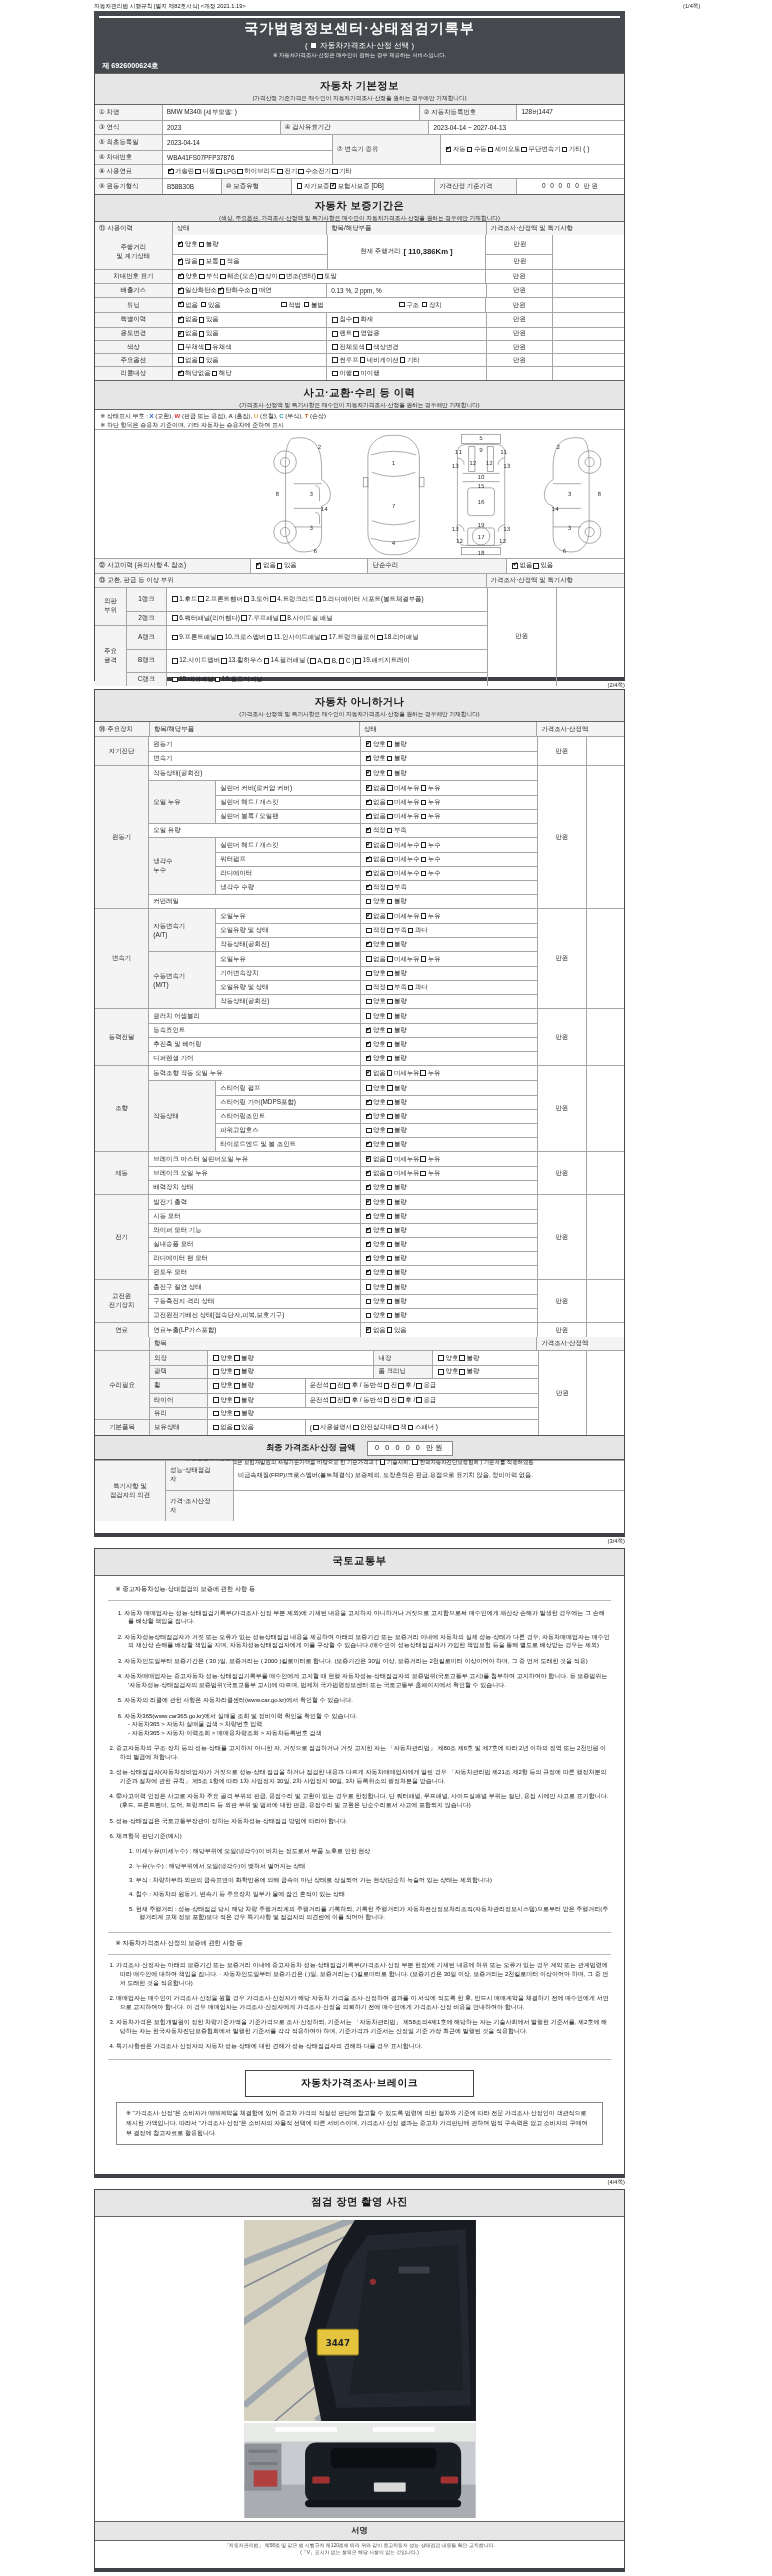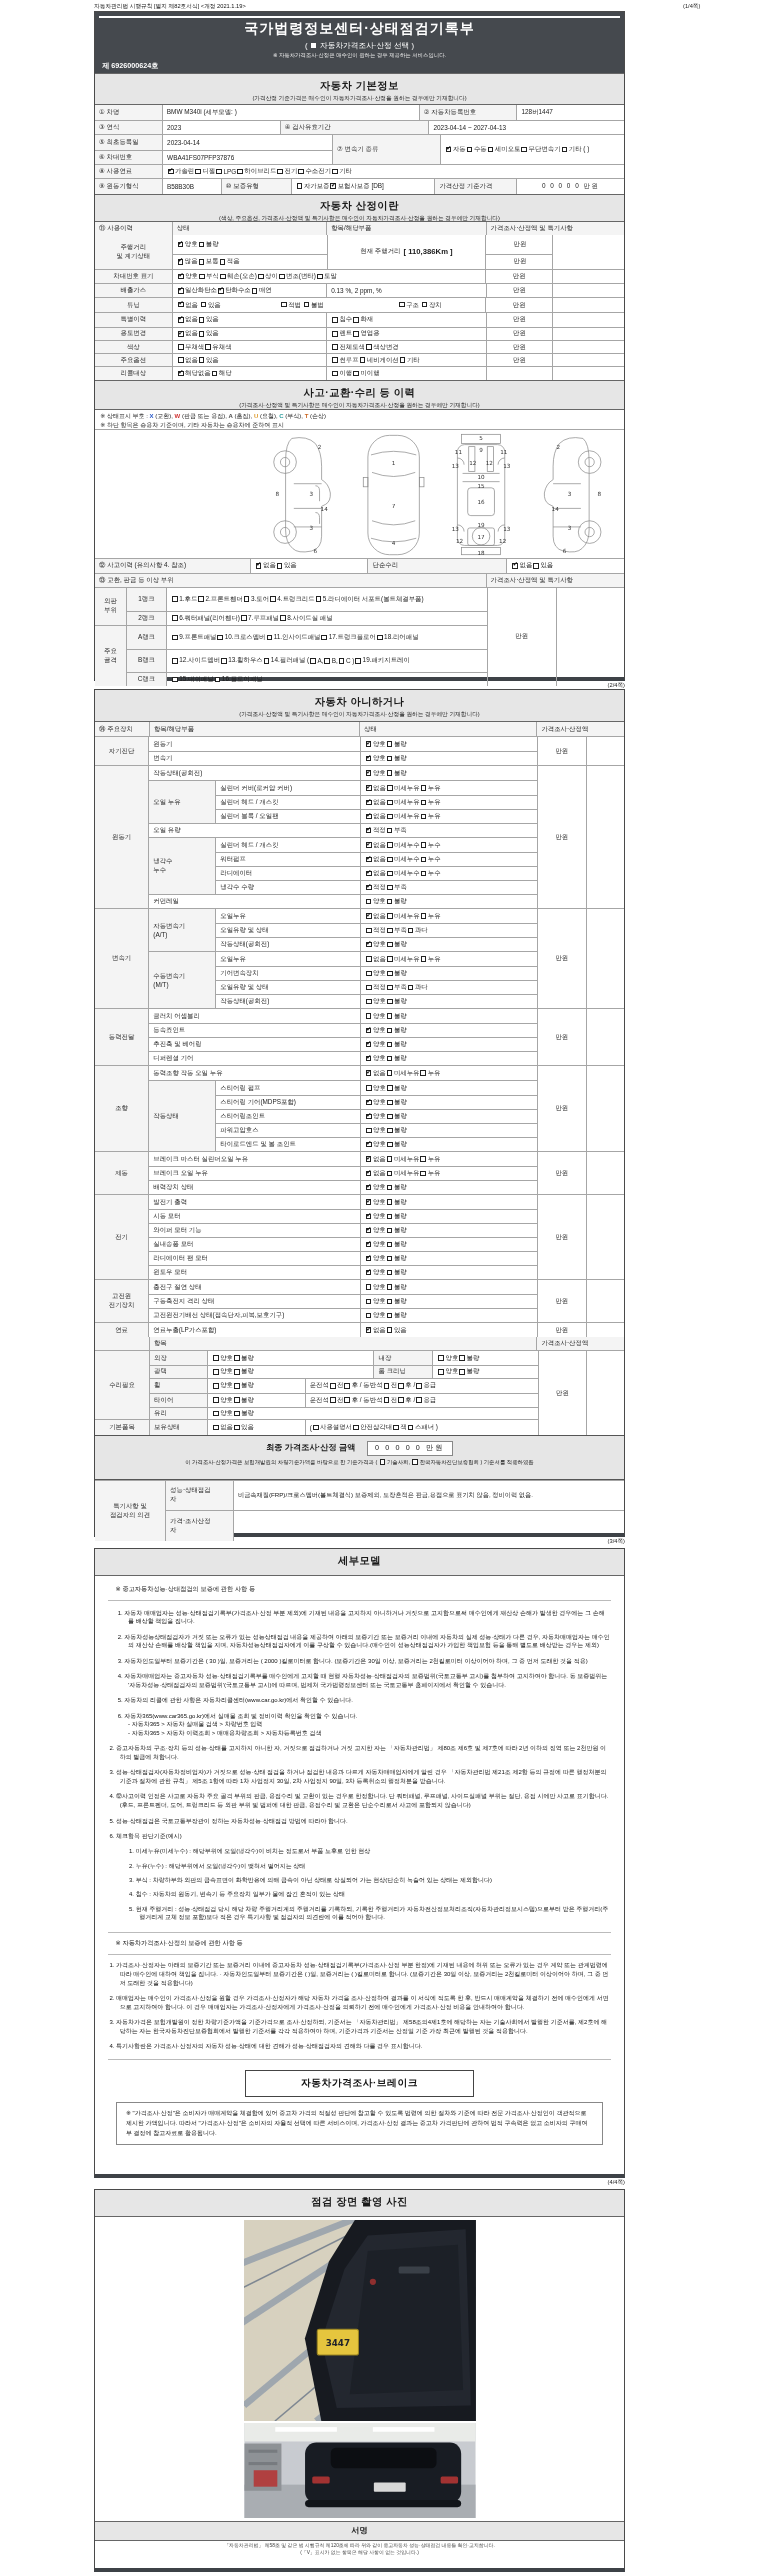--- a/index.html
+++ b/index.html
@@ -44,21 +44,21 @@
   .bx.fill{background:#fff;border-color:#fff}
 
   .odo-val{font-size:7.7px;font-weight:bold;margin-left:3.1px}
   .notes-line{font-size:6px;padding:2.1px 5.2px;line-height:1.5}
   .mk{font-weight:bold}
 
   .diagram-row{border-top:0.5px solid #a6a6a6;padding:1.5px 0 1.5px 170px}
 
   
   .final-band{background:#e6e6e6;border-top:0.8px solid #555;border-bottom:0.8px solid #555;
-              text-align:center;box-sizing:border-box;padding-top:5.2px;height:45px}
+              text-align:center;box-sizing:border-box;padding-top:5.2px;height:25px}
   .final-band .lbl{font-size:8.2px;font-weight:bold;margin-right:9.3px}
   .final-band .val{display:inline-block;background:#fff;border:0.5px solid #888;padding:1.5px 7.2px;
                    font-size:7.2px;letter-spacing:2.1px}
   .final-band .nt{font-size:5.4px;margin-top:3.1px}
 
   
   .npad{padding:3.1px 13.4px 0 13.4px;font-size:6px;line-height:1.45;color:#111}
   .nsub{border-bottom:0.5px solid #bbb;padding:6.2px 3.1px 6.2px 7.2px;font-size:6.2px}
   .nsub2{border-top:0.5px solid #bbb;border-bottom:0.5px solid #bbb;margin-top:10.3px;
          padding:5.7px 3.1px 5.7px 7.2px;font-size:6.2px}
@@ -138,21 +138,21 @@
       <div class="fc lab" style="width:67px">⑨ 원동기형식</div>
       <div class="fc" style="width:59px">B58B30B</div>
       <div class="fc lab" style="width:70px">⑩ 보증유형</div>
       <div class="fc" style="width:144px"><span class="bx"></span>자가보증  <span class="bx on"></span>보험사보증 [DB]</div>
       <div class="fc lab" style="width:82px">가격산정 기준가격</div>
       <div class="fc c" style="width:108px;letter-spacing:1.5px">0 0 0 0 0 만원</div>
     </div>
   </div>
 
   <div class="band" style="height:28px">
-    <div class="t">자동차 산정이란</div>
+    <div class="t">자동차 보증기간은</div>
     <div class="s">(색상, 주요옵션, 가격조사·산정액 및 특기사항은 매수인이 자동차가격조사·산정을 원하는 경우에만 기재합니다)</div>
   </div>
 
   <div class="tbl">
     <div class="fr hd" style="height:13.4px">
       <div class="fc hd" style="width:77px">⑪ 사용이력</div>
       <div class="fc hd" style="width:155px">상태</div>
       <div class="fc hd" style="width:160px">항목/해당부품</div>
       <div class="fc hd" style="width:139px">가격조사·산정액 및 특기사항</div>
     </div>
@@ -737,21 +737,21 @@
         <div class="fc lab pre" style="width:67px">가격·조사산정
 자</div>
         <div class="fc" style="width:392px"></div>
       </div>
     </div>
   </div>
 </div>
 
 <div class="pagebox" style="top:1548px;height:630px;overflow:hidden">
   <div class="band" style="height:27px;border-top:none">
-    <div class="t">세부모델</div>
+    <div class="t">국토교통부</div>
   </div>
   <div class="npad">
     <div class="nsub">※ 중고자동차성능·상태점검의 보증에 관한 사항 등</div>
     <div id="notice-list1" style="margin-top:7.2px">
         <div class="ni">1.  자동차 매매업자는 성능·상태점검기록부(가격조사·산정 부분 제외)에 기재된 내용을 고지하지 아니하거나 거짓으로 고지함으로써 매수인에게 재산상 손해가 발생한 경우에는 그 손해를 배상할 책임을 집니다.</div>
         <div class="ni">2.  자동차성능상태점검자가 거짓 또는 오류가 있는 성능상태점검 내용을 제공하여 아래의 보증기간 또는 보증거리 이내에 자동차의 실제 성능·상태가 다른 경우, 자동차매매업자는 매수인의 재산상 손해를 배상할 책임을 지며, 자동차성능상태점검자에게 이를 구상할 수 있습니다.(매수인이 성능상태점검자가 가입한 책임보험 등을 통해 별도로 배상받는 경우는 제외)</div>
         <div class="ni">3.  자동차인도일부터 보증기간은 ( 30 )일, 보증거리는 ( 2000 )킬로미터로 합니다. (보증기간은 30일 이상, 보증거리는 2천킬로미터 이상이어야 하며, 그 중 먼저 도래한 것을 적용)</div>
         <div class="ni">4.  자동차매매업자는 중고자동차 성능·상태점검기록부를 매수인에게 고지할 때 현행 자동차성능·상태점검자의 보증범위(국토교통부 고시)를 첨부하여 고지하여야 합니다. 동 보증범위는 '자동차성능·상태점검자의 보증범위'(국토교통부 고시)에 따르며, 법제처 국가법령정보센터 또는 국토교통부 홈페이지에서 확인할 수 있습니다.</div>
         <div class="ni">5.  자동차의 리콜에 관한 사항은 자동차리콜센터(www.car.go.kr)에서 확인할 수 있습니다.</div>
         <div class="ni">6.  자동차365(www.car365.go.kr)에서 실매물 조회 및 정비이력 확인을 확인할 수 있습니다.

